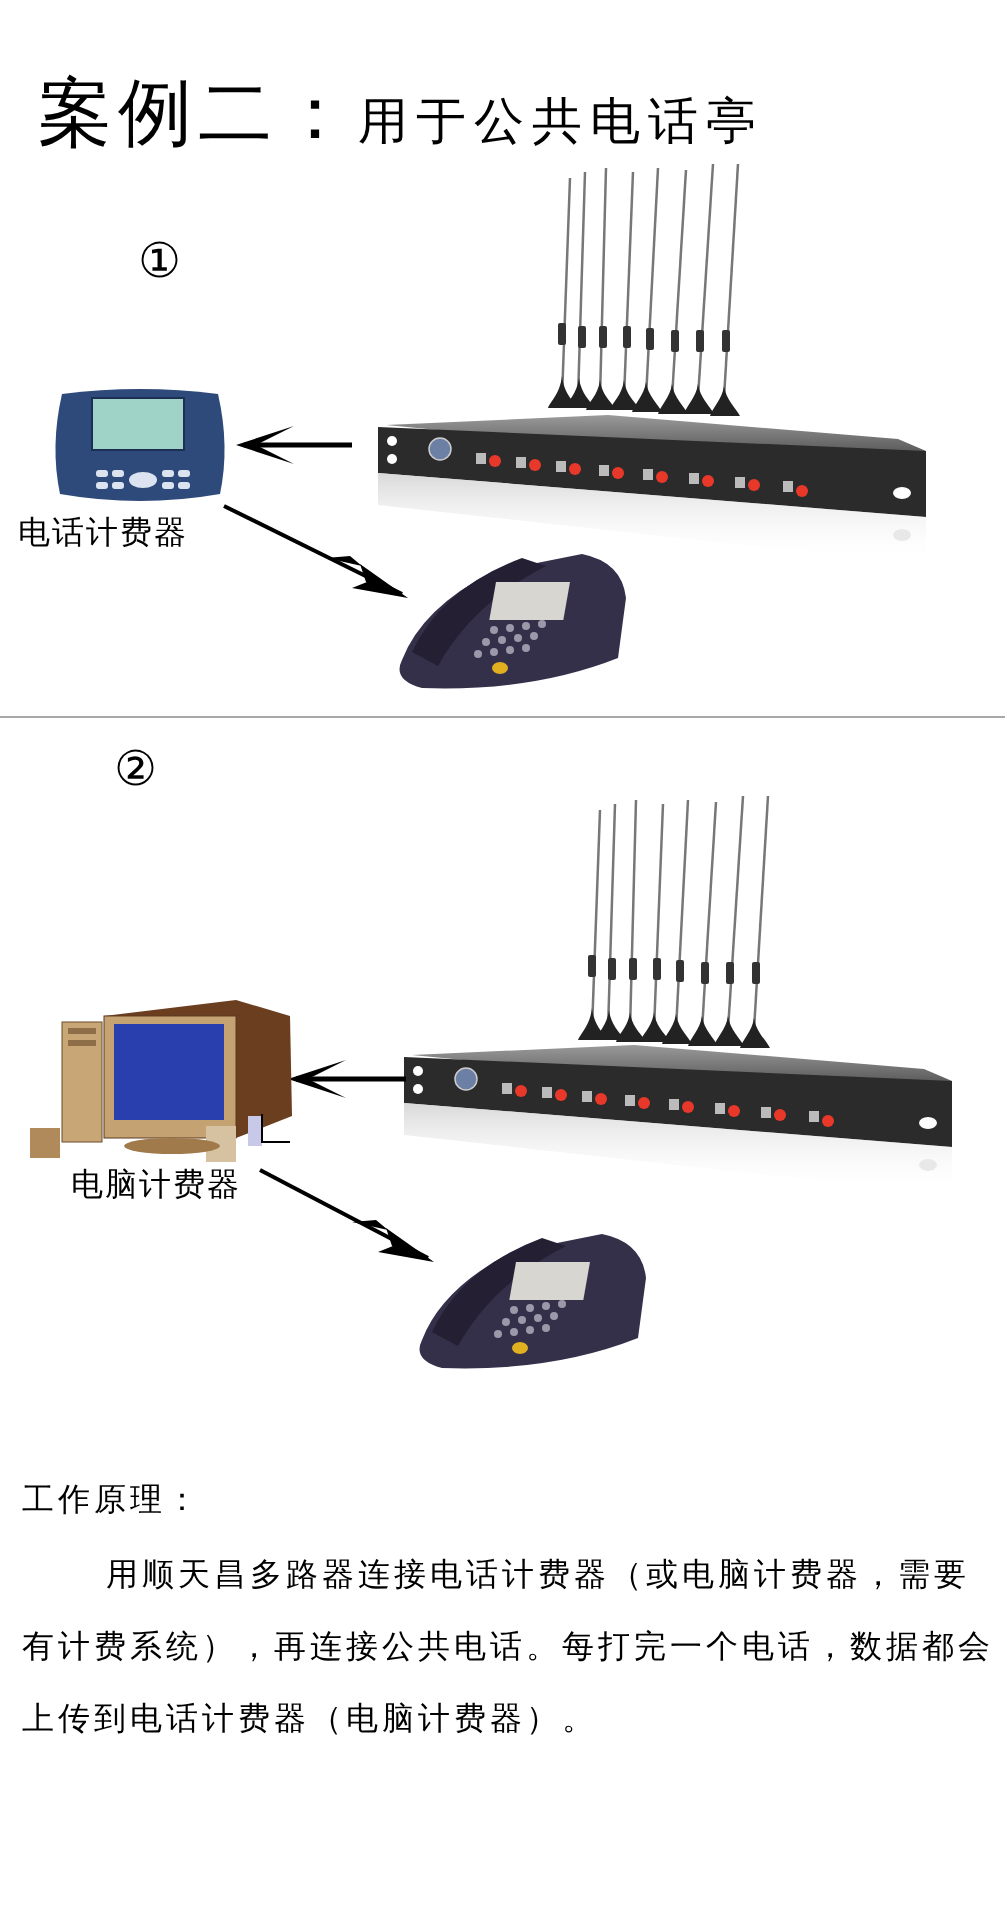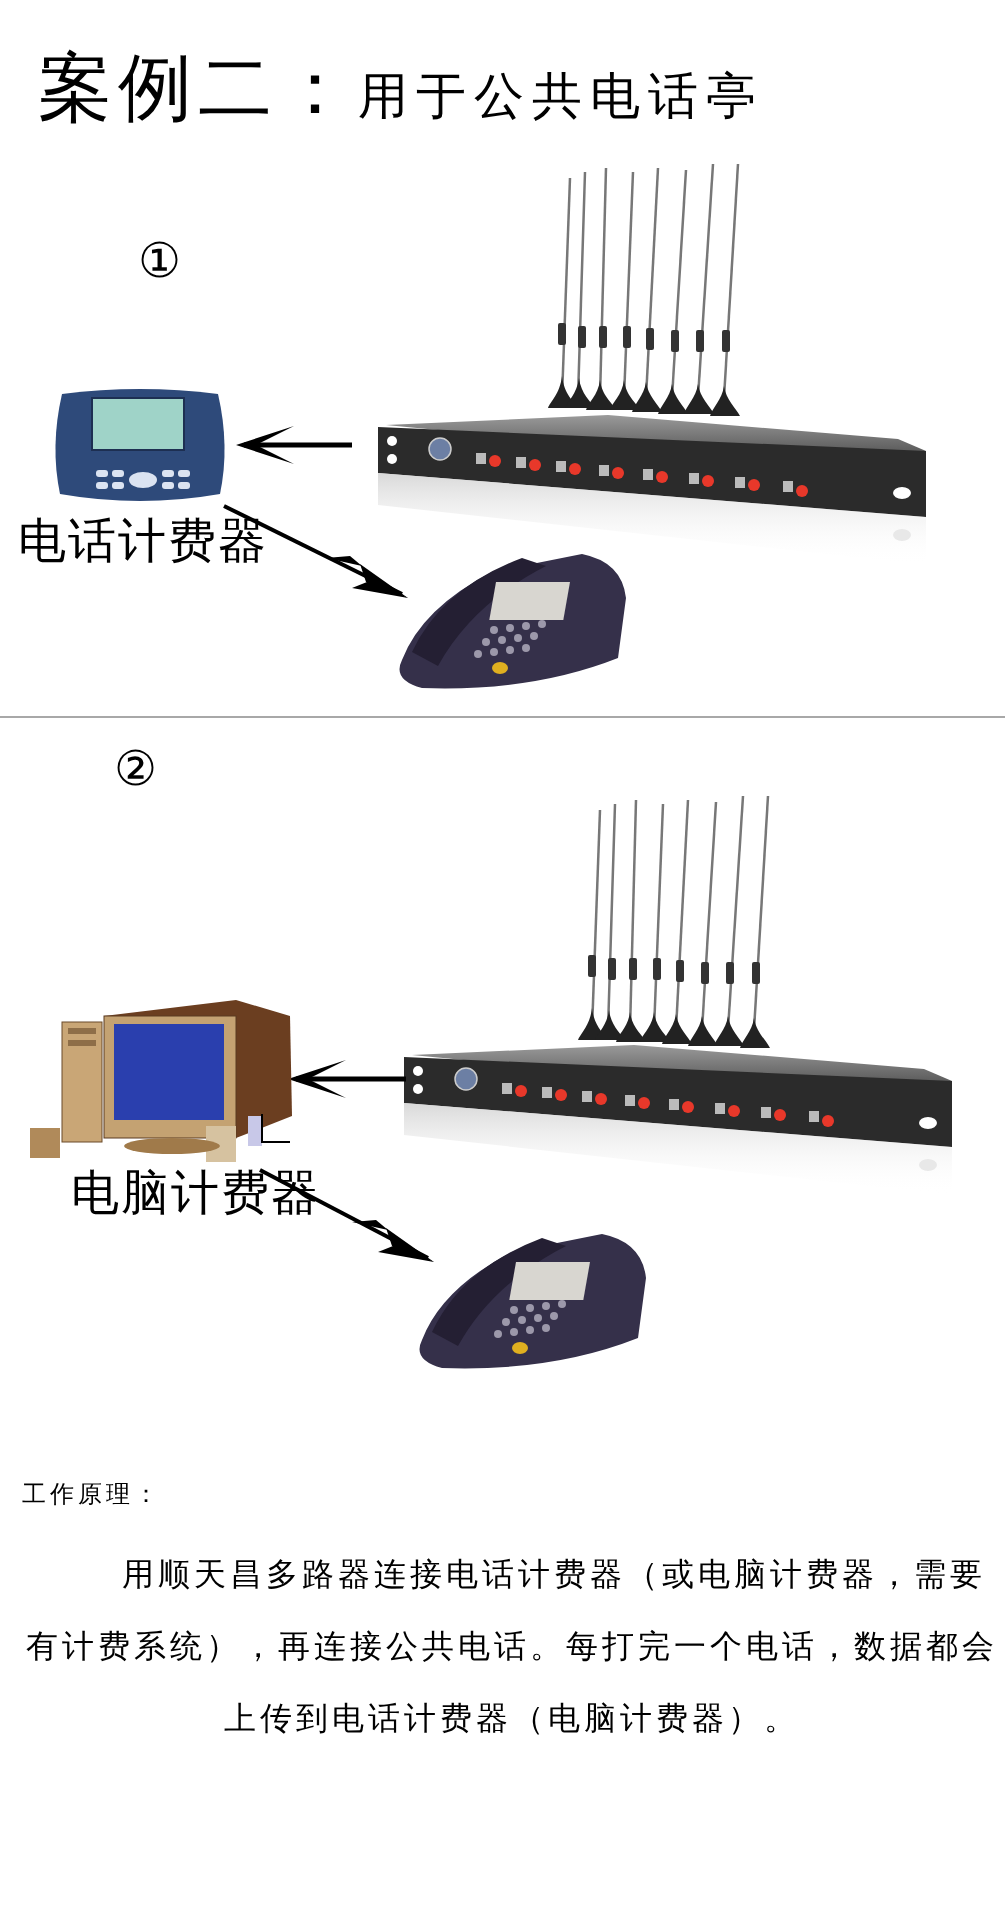--- a/index.html
+++ b/index.html
@@ -1,32 +1,32 @@
 <!DOCTYPE html>
 <html><head>
   <meta charset="utf-8">
   <style>
     html, body { margin: 0; padding: 0; background: #ffffff; }
     body { width: 1007px; height: 1920px; position: relative; overflow: hidden;
            font-family: "DejaVu Serif", "Liberation Serif", serif; color: #000; }
     .abs { position: absolute; }
 
-    .title { left: 38px; top: 50px; white-space: nowrap; line-height: 1; }
+    .title { left: 38px; top: 75px; white-space: nowrap; line-height: 1; }
     .title .big { font-size: 74px; letter-spacing: 6px; font-weight: 400; }
     .title .small { font-size: 50px; letter-spacing: 8px; }
 
     .circled { font-size: 48px; line-height: 1; }
 
-    .device-label { font-size: 48px; letter-spacing: 2px; white-space: nowrap; line-height: 1; }
+    .device-label { font-size: 32px; letter-spacing: 2px; white-space: nowrap; line-height: 1; }
 
     .divider { left: 0; top: 716px; width: 1005px; height: 2px; background: #a8a8a8; }
 
-    .body-title { left: 22px; top: 1478px; font-size: 24px; letter-spacing: 4px; }
+    .body-title { left: 22px; top: 1478px; font-size: 32px; letter-spacing: 4px; }
     .body-text { left: 22px; top: 1538px; width: 980px; font-size: 32px; line-height: 72px;
-                 letter-spacing: 4px; text-indent: 84px; text-align: center; }
+                 letter-spacing: 4px; text-indent: 84px; }
 
     svg { position: absolute; overflow: visible; }
   </style>
 </head>
 <body>
 
 <div class="abs title">
   <span class="big">案例二：</span><span class="small">用于公共电话亭</span>
 </div>
 

